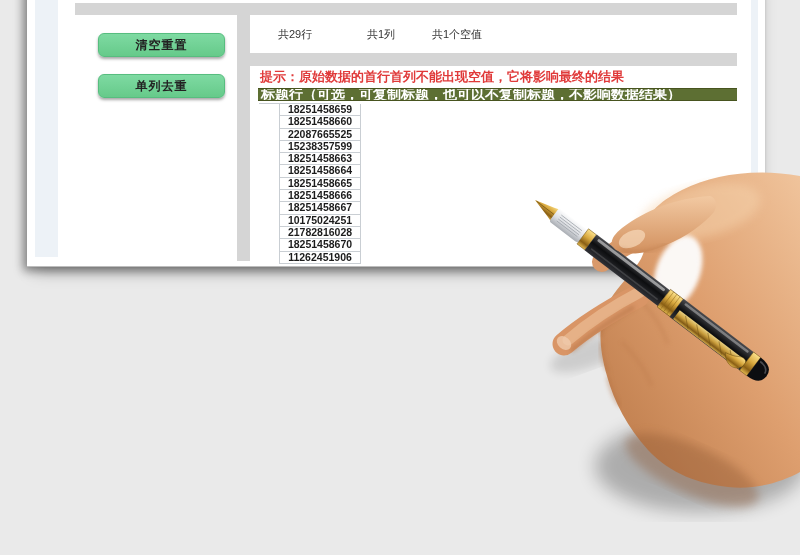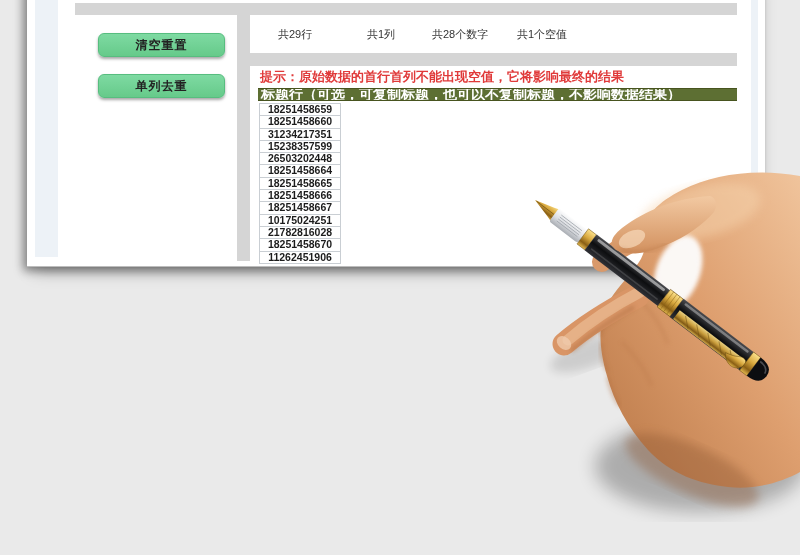--- a/index.html
+++ b/index.html
@@ -48,21 +48,21 @@
     position:absolute;left:231px;top:118px;width:479px;height:13px;box-sizing:border-box;
     background:#5d6f33;border-top:1px solid #47541f;border-bottom:1px solid #47541f;
     color:#ffffff;font-size:14px;font-weight:bold;line-height:11px;
     padding-left:3px;white-space:nowrap;overflow:hidden;
   }
   .numcol{position:absolute;left:232px;top:133px;width:82px;border-top:1px solid #c9ced3;}
   .num-row{
     box-sizing:border-box;width:82px;height:12.3px;
     border:1px solid #c9ced3;border-top:none;background:#fff;
     font-size:10.5px;font-weight:bold;color:#1c1c1c;
-    text-align:center;line-height:11.5px;overflow:hidden;
+    text-align:center;line-height:11.5px;overflow:hidden;margin-left:20px;
   }
   
   .hand-svg{position:absolute;left:520px;top:155px;width:280px;height:400px;}
 </style>
 </head>
 <body>
 
 <div class="page">
   <div class="paper-strip left"></div>
   <div class="paper-strip right"></div>
@@ -70,37 +70,36 @@
   <div class="topbar"></div>
   <div class="vdivider"></div>
 
   <div class="btn b1">清空重置</div>
   <div class="btn b2">单列去重</div>
 
   <div class="stats">
 
   <div class="stat-item">共29行</div>
       <div class="stat-item">共1列</div>
-      <div class="stat-item">共28个数字</div>
       <div class="stat-item">共1个空值</div>
     </div>
 
   <div class="band"></div>
 
   <div class="hint">提示：原始数据的首行首列不能出现空值，它将影响最终的结果</div>
 
   <div class="sheet-header">标题行（可选，可复制标题，也可以不复制标题，不影响数据结果）</div>
 
   <div class="numcol">
 
   <div class="num-row">18251458659</div>
       <div class="num-row">18251458660</div>
-      <div class="num-row">31234217351</div>
+      <div class="num-row">22087665525</div>
       <div class="num-row">15238357599</div>
-      <div class="num-row">26503202448</div>
+      <div class="num-row">18251458663</div>
       <div class="num-row">18251458664</div>
       <div class="num-row">18251458665</div>
       <div class="num-row">18251458666</div>
       <div class="num-row">18251458667</div>
       <div class="num-row">10175024251</div>
       <div class="num-row">21782816028</div>
       <div class="num-row">18251458670</div>
       <div class="num-row">11262451906</div>
     </div>
 </div>

